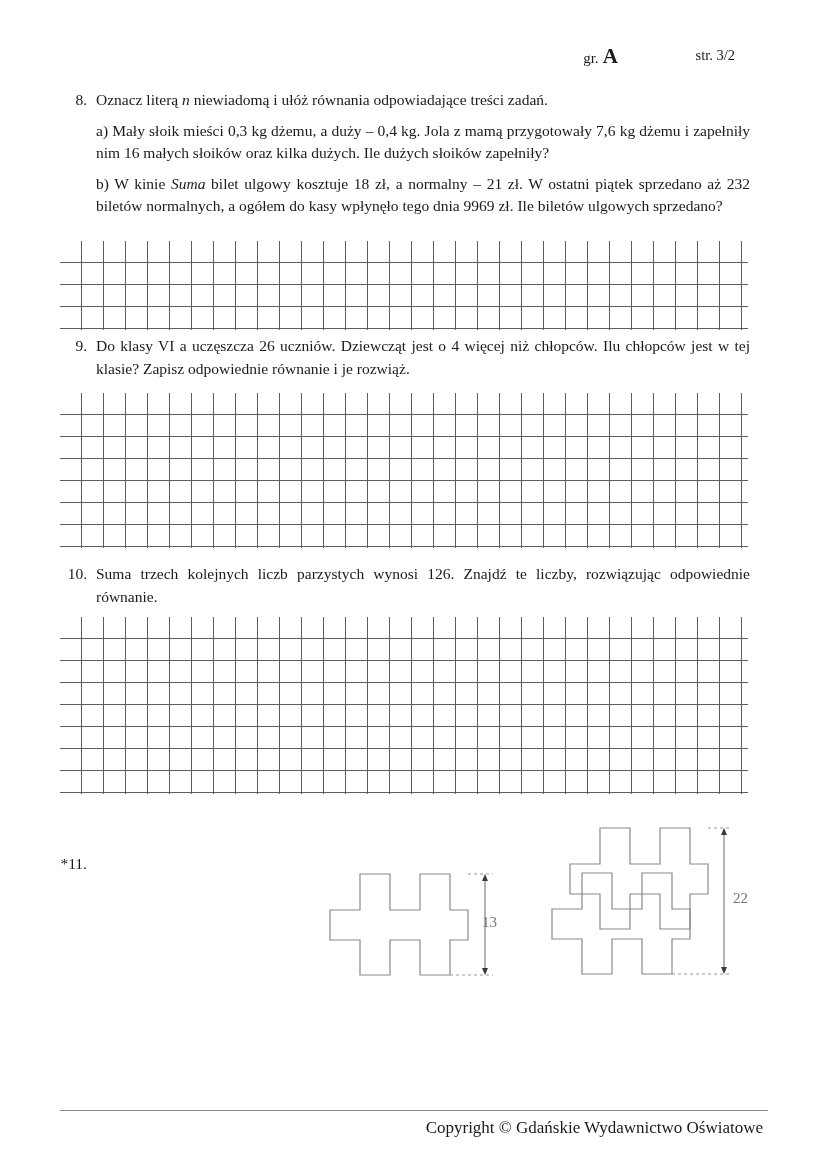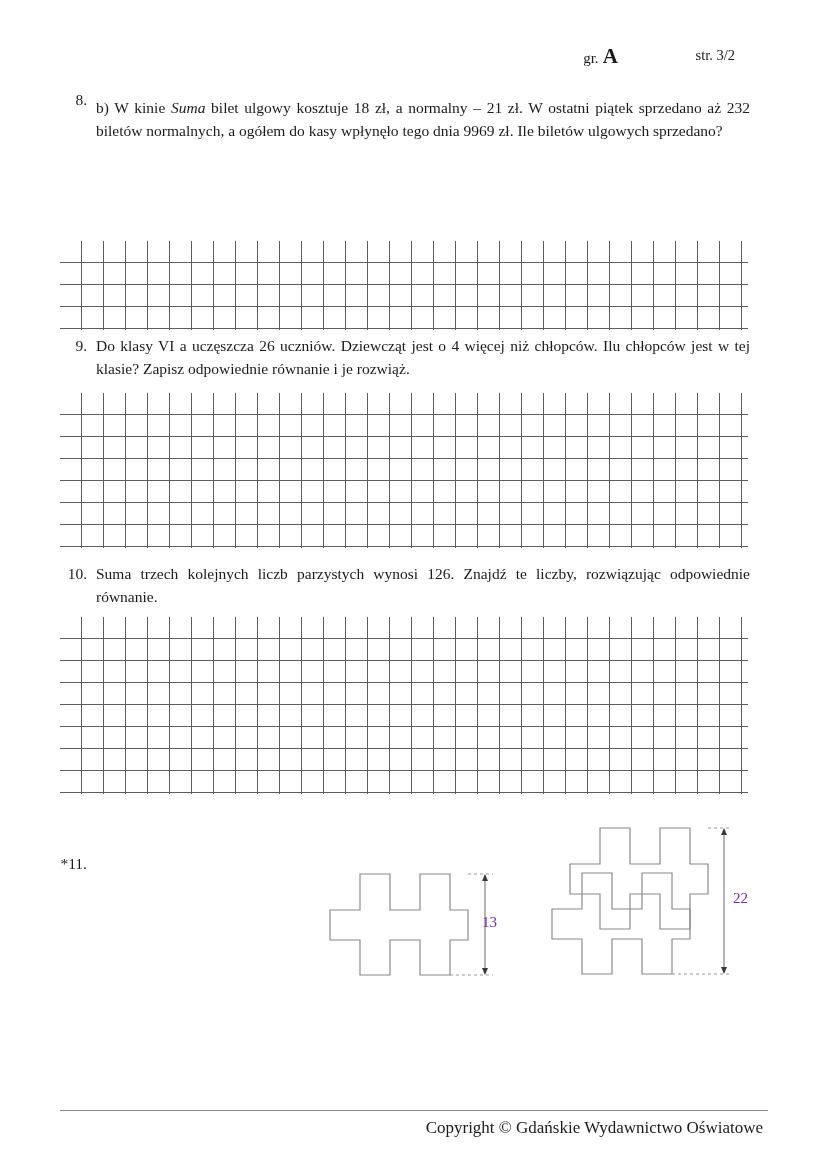--- a/index.html
+++ b/index.html
@@ -98,21 +98,21 @@
   
   .figure-area {
     position: absolute;
   }
   .figure-area svg {
     display: block;
   }
   .dim-label {
     position: absolute;
     font-size: 15px;
-    color: #6d28d9;
+    color: #737373;
     font-family: "Liberation Serif", "DejaVu Serif", serif;
     text-align: right;
   }
 
   
   .footer-rule {
     position: absolute;
     left: 60px;
     right: 60px;
     top: 1110px;
@@ -134,20 +134,22 @@
   <div class="hdr-group">
     <span>gr.</span><span class="grp-letter">A</span>
   </div>
   <div class="hdr-page">str. 3/2</div>
 </div>
 
 <div class="exercise" style="top:89px;">
   <div class="ex-row">
     <div class="ex-num">8.</div>
     <div class="ex-body">
+      <p><span>Oznacz literą </span><span class="it">n</span><span> niewiadomą i ułóż równania odpowiadające treści zadań.</span></p>
+      <p class="sub">a) Mały słoik mieści 0,3 kg dżemu, a duży – 0,4 kg. Jola z mamą przygotowały 7,6 kg dżemu i zapełniły nim 16 małych słoików oraz kilka dużych. Ile dużych słoików zapełniły?</p>
       <p class="sub"><span>b) W kinie </span><span class="it">Suma</span><span> bilet ulgowy kosztuje 18 zł, a normalny – 21 zł. W ostatni piątek sprzedano aż 232 biletów normalnych, a ogółem do kasy wpłynęło tego dnia 9969 zł. Ile biletów ulgowych sprzedano?</span></p>
     </div>
   </div>
 </div>
 
 <div class="grid" style="left:60px; top:241px; width:688px; height:89px; background-size:22px 22px;"></div>
 
 <div class="exercise" style="top:335px;">
   <div class="ex-row">
     <div class="ex-num">9.</div>

